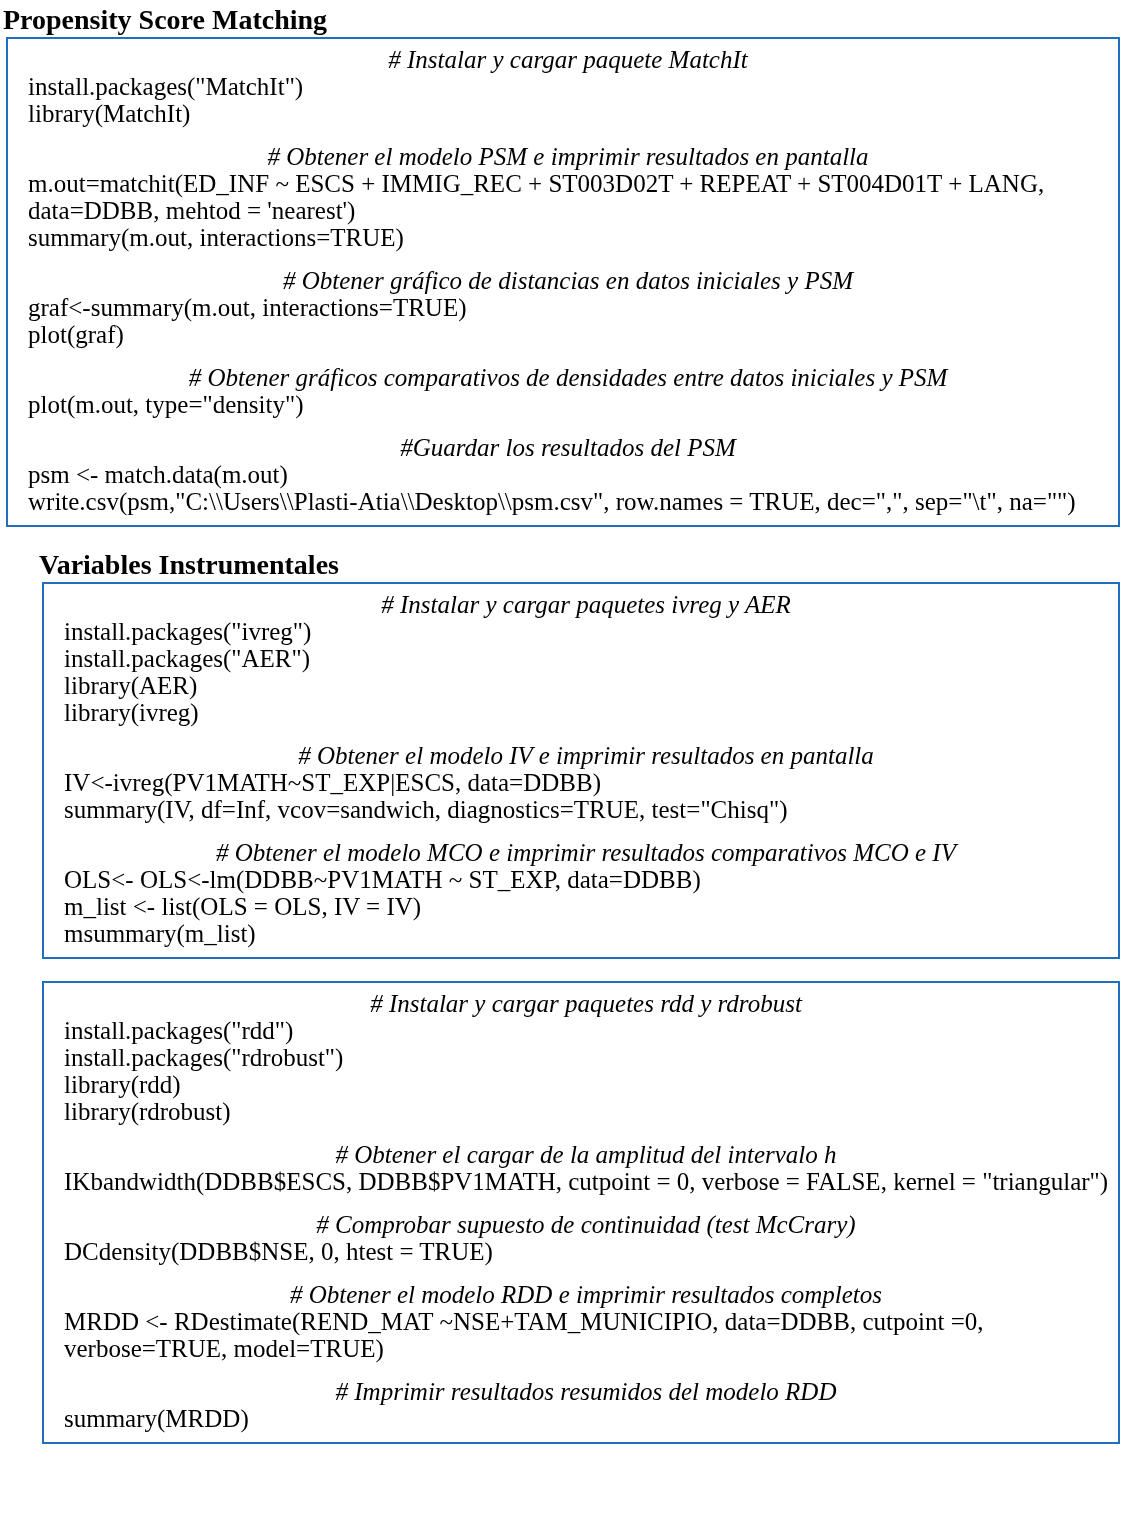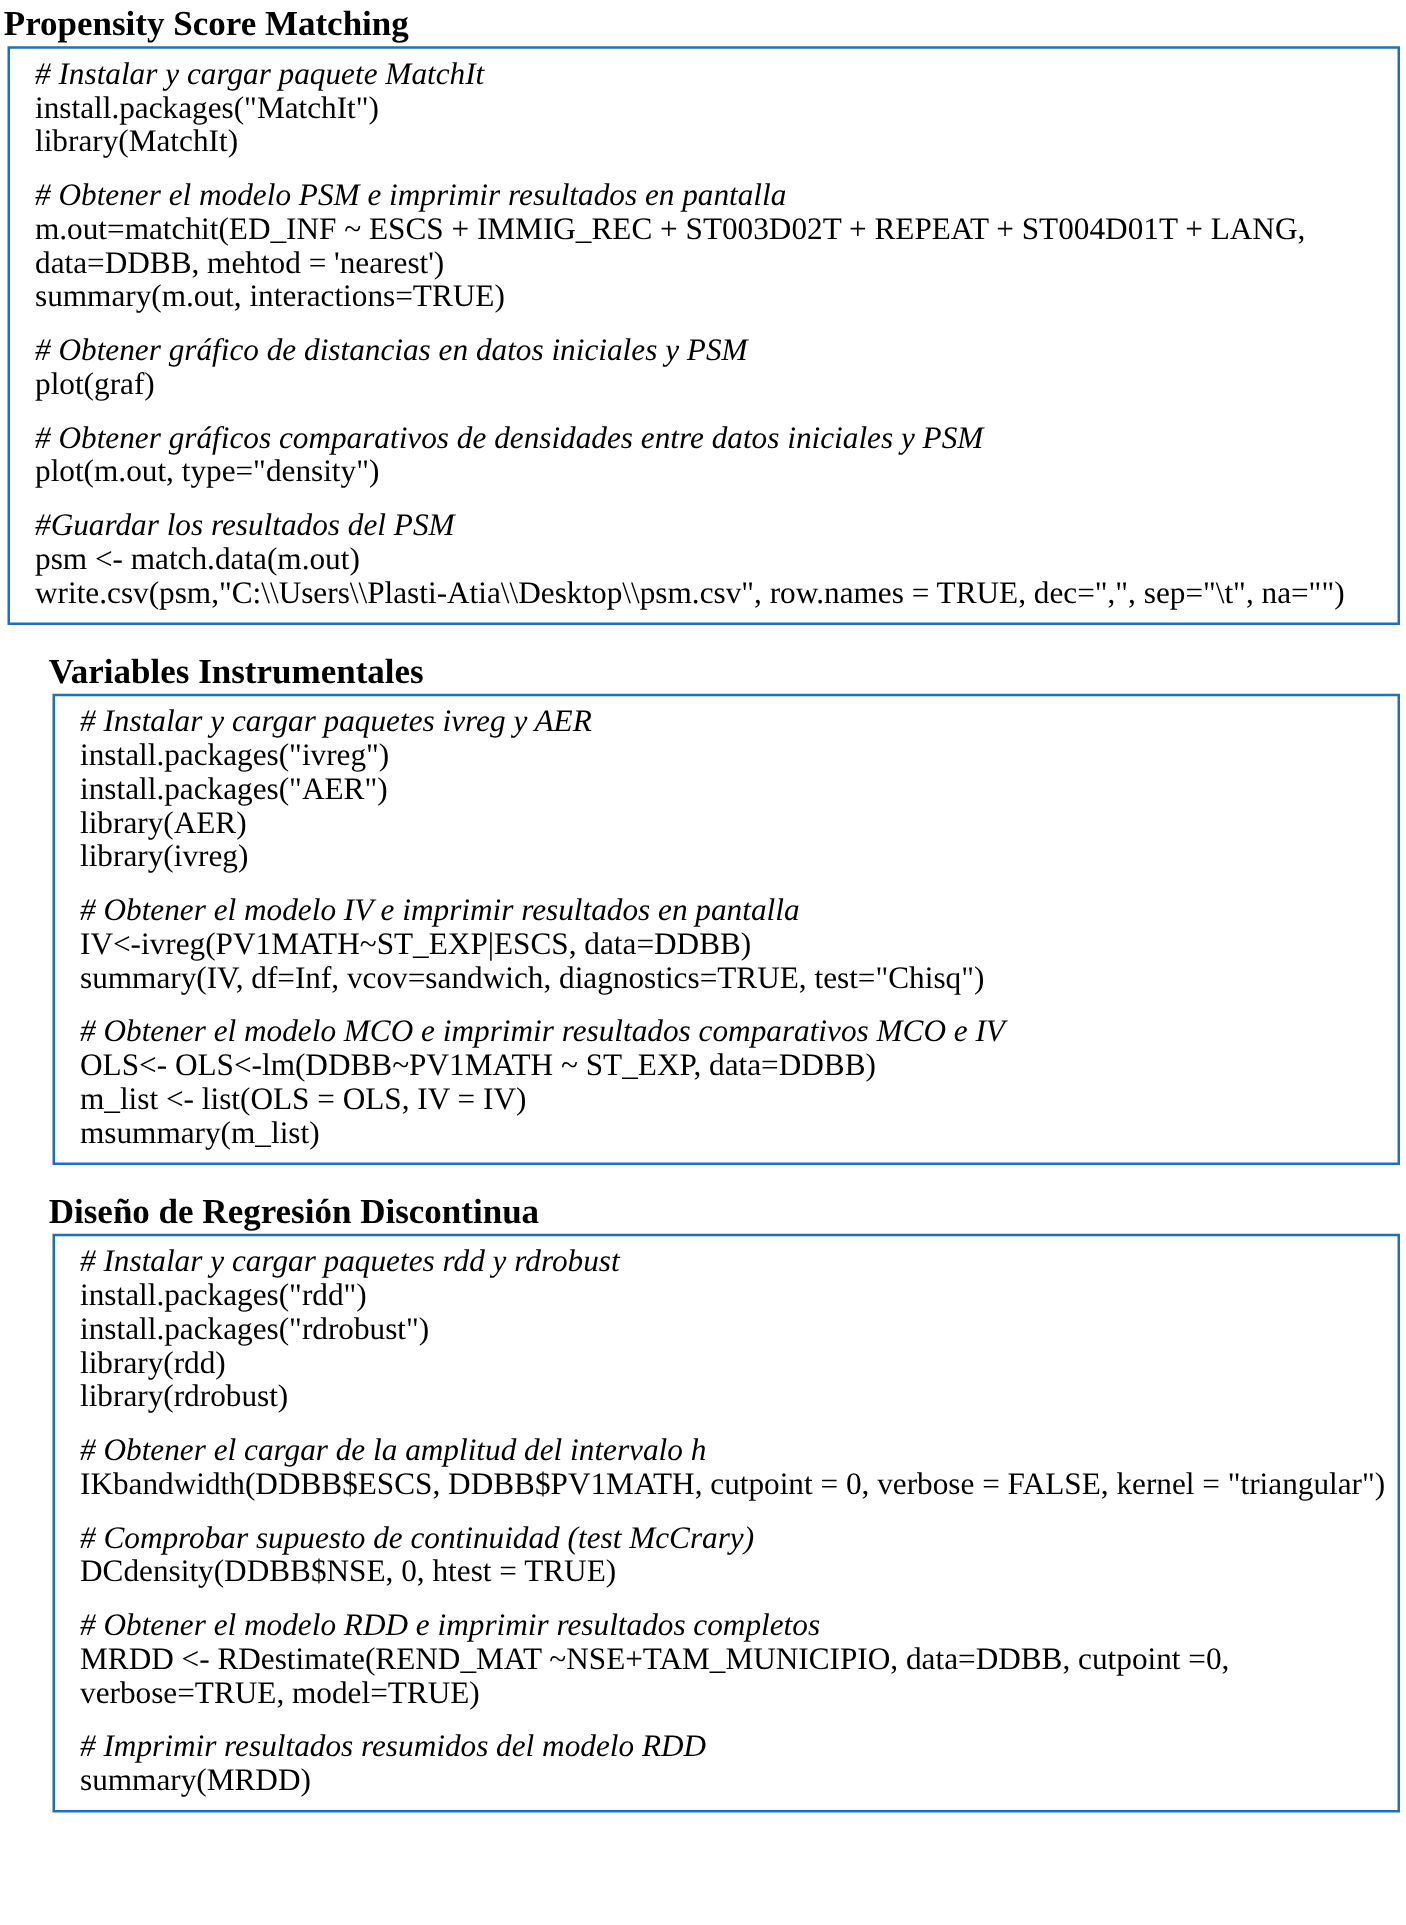--- a/index.html
+++ b/index.html
@@ -30,21 +30,21 @@
     padding: 7px 10px 10px 20px;
     overflow: hidden;
   }
   .paragraph { margin: 16px 0 0 0; }
   .paragraph:first-child { margin-top: 0; }
   .line {
     font-size: 25px;
     line-height: 27px;
     white-space: pre;
   }
-  .line.comment { font-style: italic; }
+  .line.comment { font-style: italic; text-align: center; }
 </style>
 </head>
 <body>
 
 <div class="page">
   <main>
   <section class="section">
     <h1 class="section-title">Propensity Score Matching</h1>
     <div class="code-box">
           <div class="paragraph">
@@ -53,20 +53,21 @@
             <div class="line code">library(MatchIt)</div>
           </div>
           <div class="paragraph">
             <div class="line comment"># Obtener el modelo PSM e imprimir resultados en pantalla</div>
             <div class="line code">m.out=matchit(ED_INF ~ ESCS + IMMIG_REC + ST003D02T + REPEAT + ST004D01T + LANG,</div>
             <div class="line code">data=DDBB, mehtod = 'nearest')</div>
             <div class="line code">summary(m.out, interactions=TRUE)</div>
           </div>
           <div class="paragraph">
             <div class="line comment"># Obtener gráfico de distancias en datos iniciales y PSM</div>
+            <div class="line code">graf&lt;-summary(m.out, interactions=TRUE)</div>
             <div class="line code">plot(graf)</div>
           </div>
           <div class="paragraph">
             <div class="line comment"># Obtener gráficos comparativos de densidades entre datos iniciales y PSM</div>
             <div class="line code">plot(m.out, type="density")</div>
           </div>
           <div class="paragraph">
             <div class="line comment">#Guardar los resultados del PSM</div>
             <div class="line code">psm &lt;- match.data(m.out)</div>
             <div class="line code">write.csv(psm,"C:\\Users\\Plasti-Atia\\Desktop\\psm.csv", row.names = TRUE, dec=",", sep="\t", na="")</div>
@@ -92,21 +93,20 @@
           <div class="paragraph">
             <div class="line comment"># Obtener el modelo MCO e imprimir resultados comparativos MCO e IV</div>
             <div class="line code">OLS&lt;- OLS&lt;-lm(DDBB~PV1MATH ~ ST_EXP, data=DDBB)</div>
             <div class="line code">m_list &lt;- list(OLS = OLS, IV = IV)</div>
             <div class="line code">msummary(m_list)</div>
           </div>
         </div>
   </section>
 
   <section class="section">
-    <h1 class="section-title">Diseño de Regresión Discontinua</h1>
     <div class="code-box">
           <div class="paragraph">
             <div class="line comment"># Instalar y cargar paquetes rdd y rdrobust</div>
             <div class="line code">install.packages("rdd")</div>
             <div class="line code">install.packages("rdrobust")</div>
             <div class="line code">library(rdd)</div>
             <div class="line code">library(rdrobust)</div>
           </div>
           <div class="paragraph">
             <div class="line comment"># Obtener el cargar de la amplitud del intervalo h</div>

